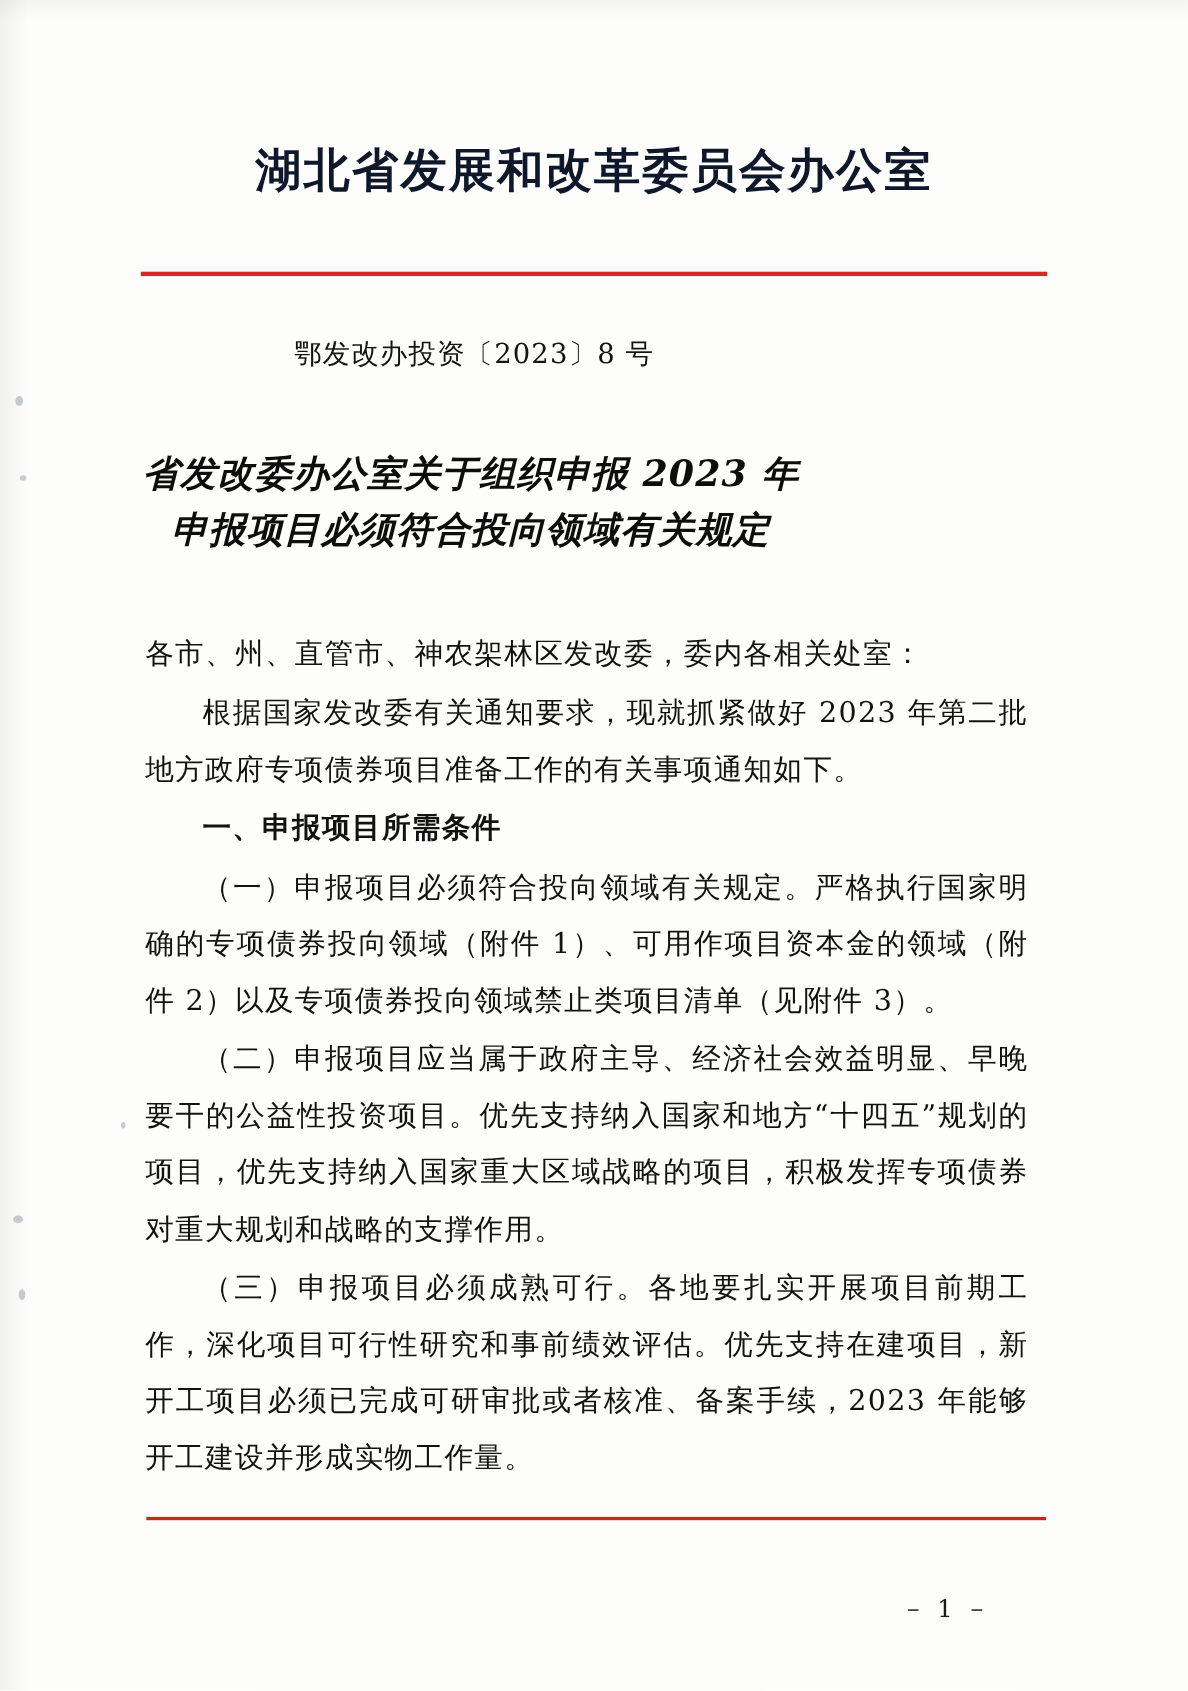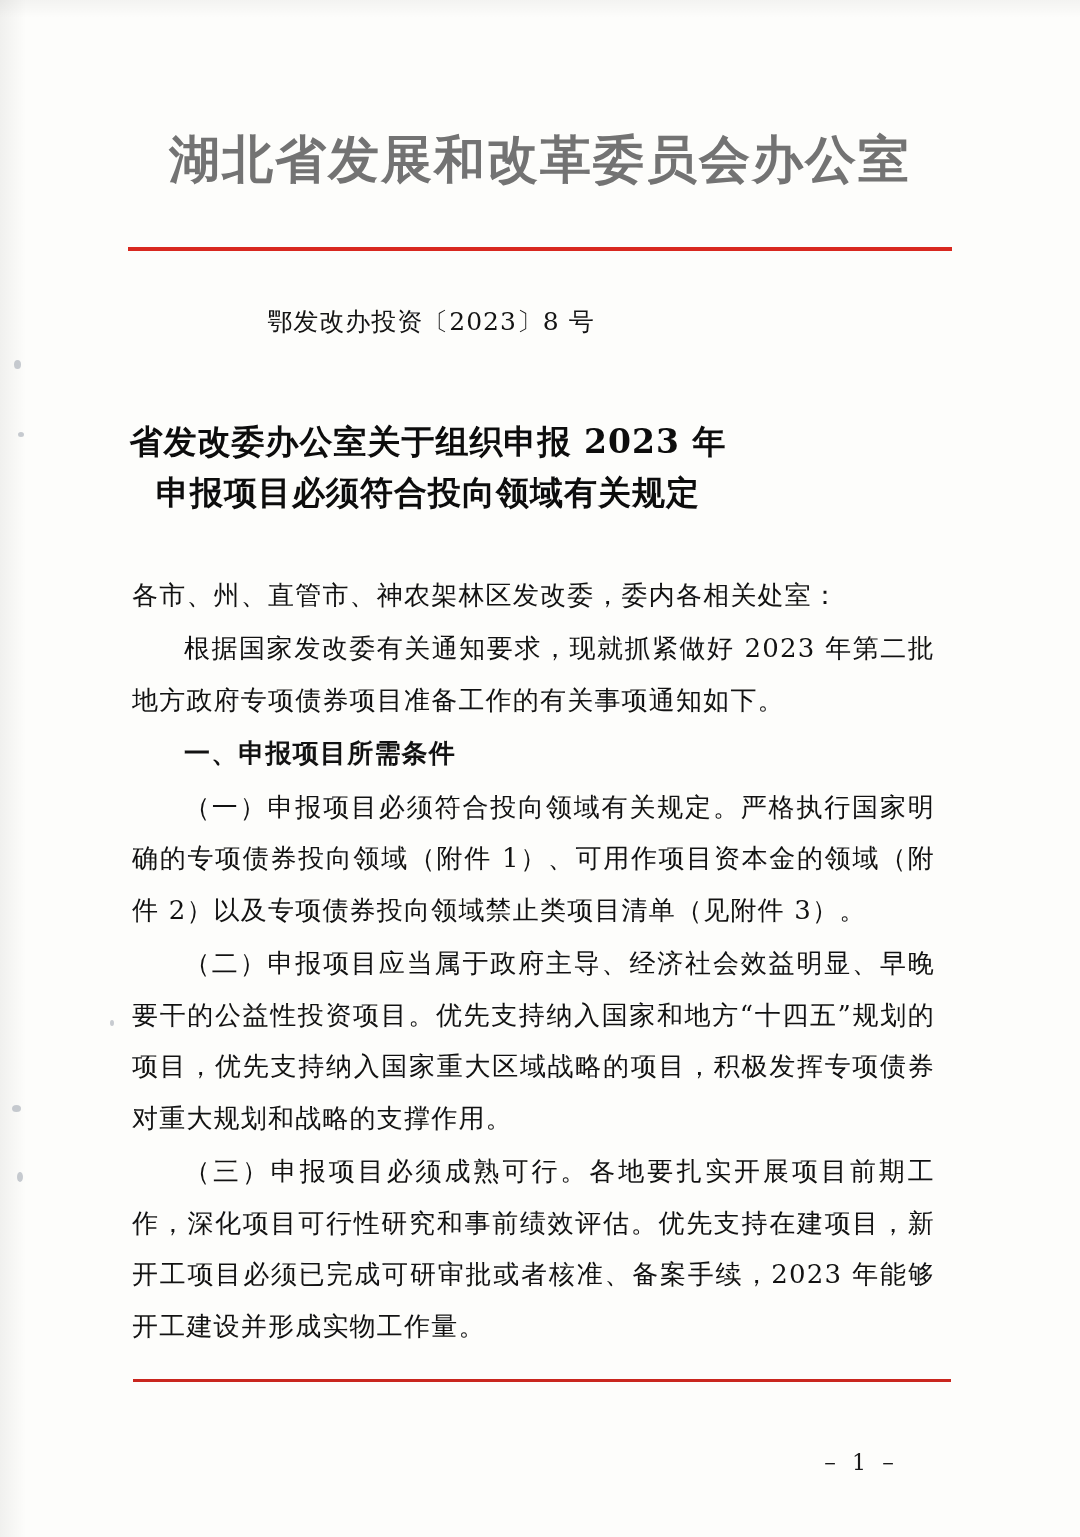--- a/index.html
+++ b/index.html
@@ -41,23 +41,23 @@
   .doc-header {
     position: absolute;
     top: 132px;
     left: 0;
     width: 1080px;
     text-align: center;
   }
   .doc-header .org-title {
     font-family: Liberation Sans, sans-serif;
     font-weight: 700;
-    font-size: 51px;
+    font-size: 42px;
     letter-spacing: 2px;
-    color: #737373;
+    color: #0f172a;
     line-height: 1.1;
     white-space: nowrap;
   }
   .header-rule {
     position: absolute;
     top: 247px;
     left: 128px;
     width: 824px;
     height: 4px;
     background: #d8281f;
@@ -69,29 +69,30 @@
     left: 0;
     width: 862px;
     text-align: center;
     font-size: 25px;
     letter-spacing: 1px;
     color: #141414;
   }
 
   .doc-title {
     position: absolute;
-    top: 416px;
+    top: 405px;
     left: 0;
     width: 856px;
     text-align: center;
     font-weight: 700;
     font-size: 33px;
     line-height: 1.55;
     letter-spacing: 1px;
     color: #0d0d0d;
+    font-style: italic;
   }
   .doc-title .line {
     display: block;
     white-space: nowrap;
   }
 
   .body-block {
     position: absolute;
     top: 570px;
     left: 132px;

